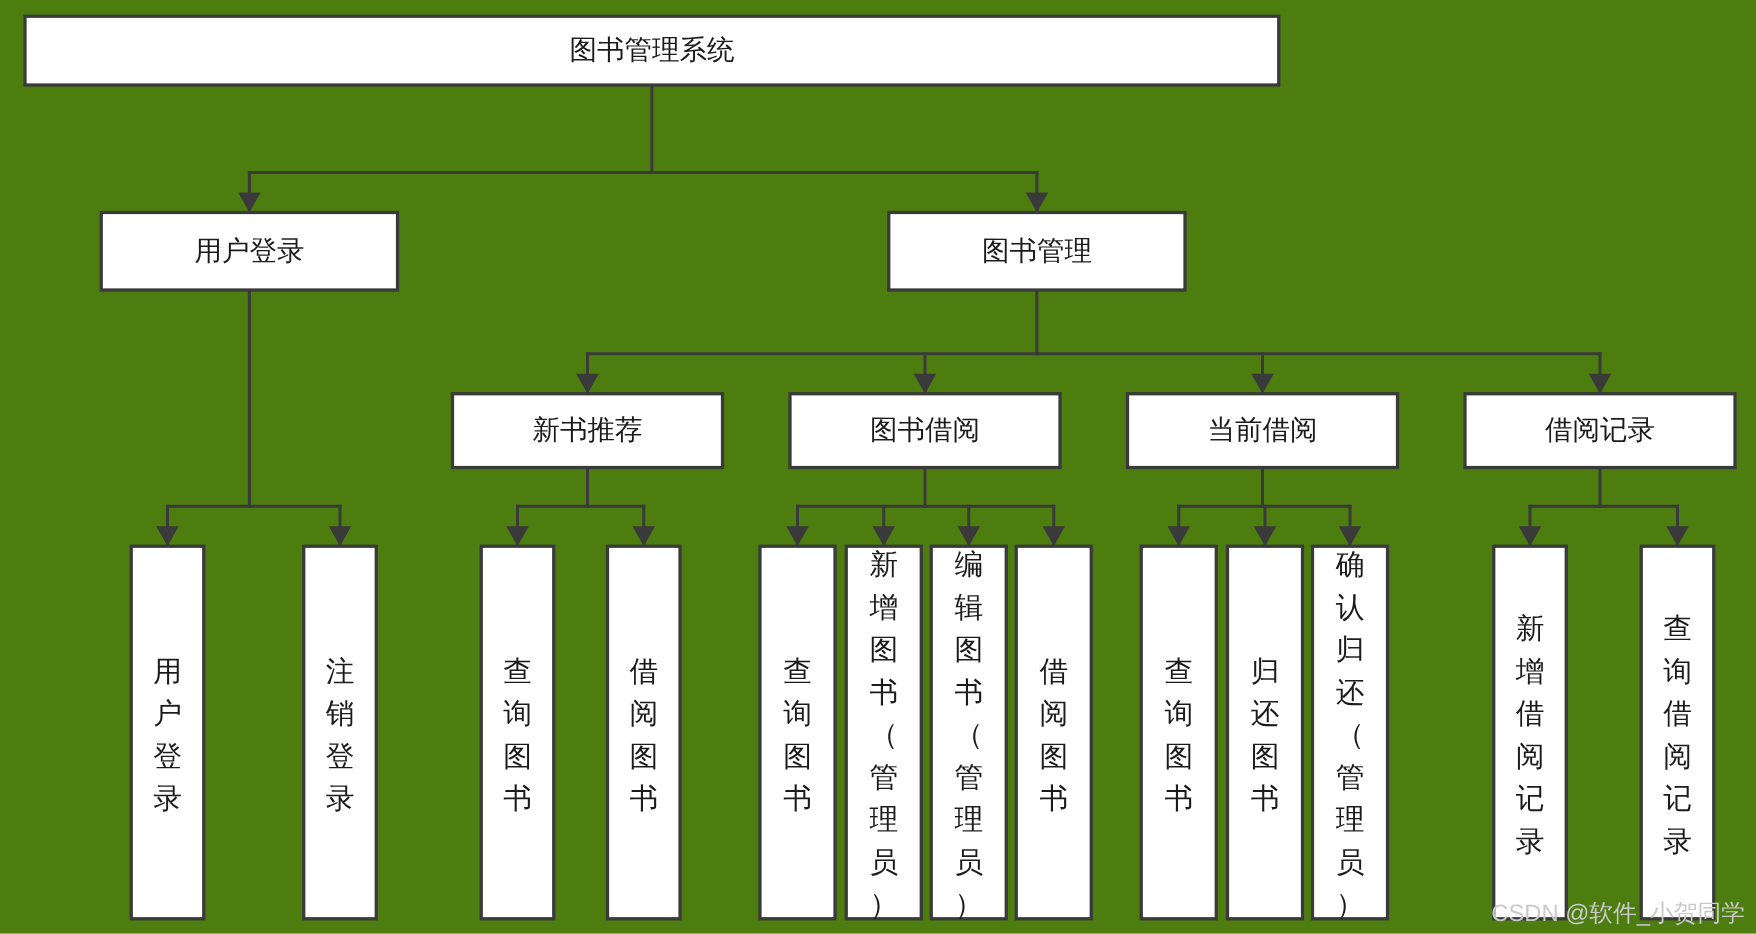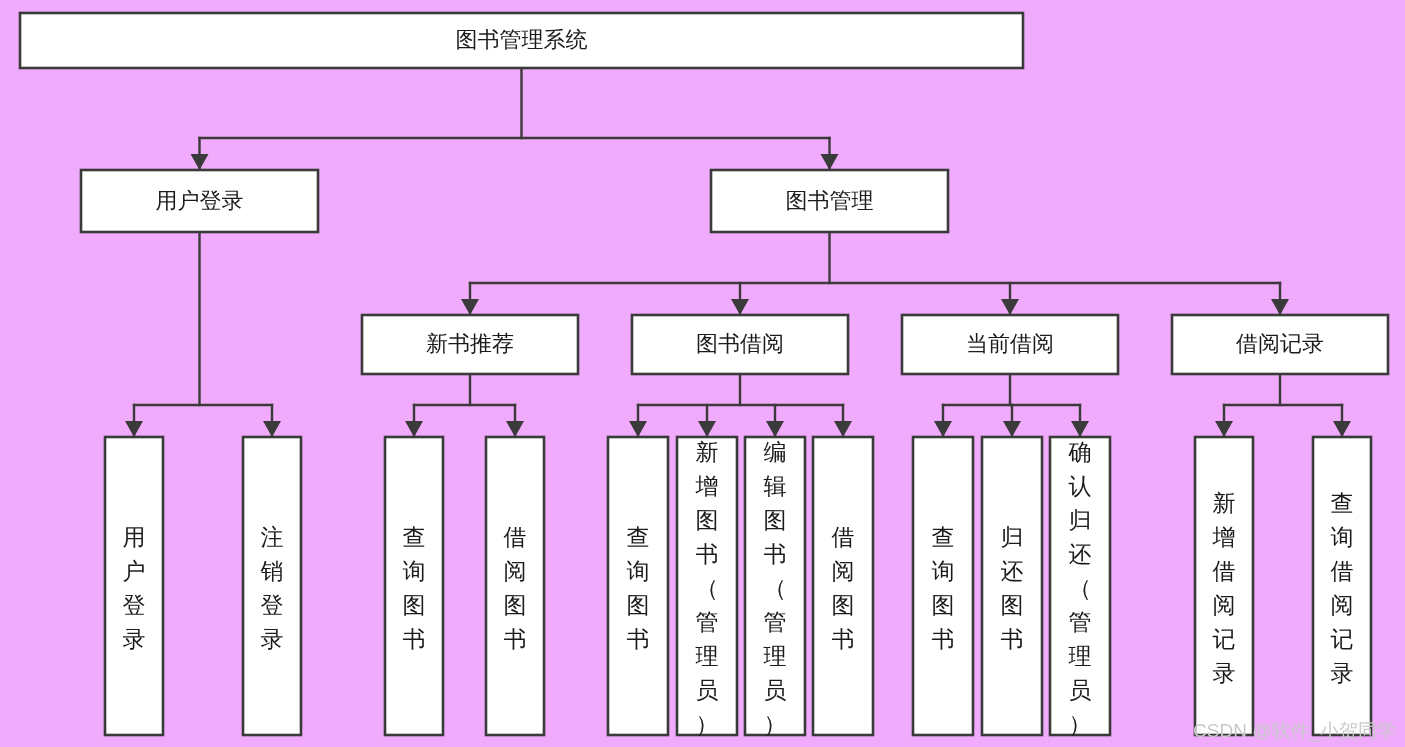--- a/index.html
+++ b/index.html
@@ -8,21 +8,21 @@
     padding: 0;
     background: #ffffff;
   }
   body {
     font-family: "Liberation Sans", "DejaVu Sans", sans-serif;
   }
   #diagram-root {
     position: relative;
     width: 1405px;
     height: 747px;
-    background: #f0abfc;
+    background: #4d7c0f;
     overflow: hidden;
   }
   svg.diagram-canvas {
     position: absolute;
     left: 0;
     top: 0;
     width: 1405px;
     height: 747px;
     display: block;
   }

